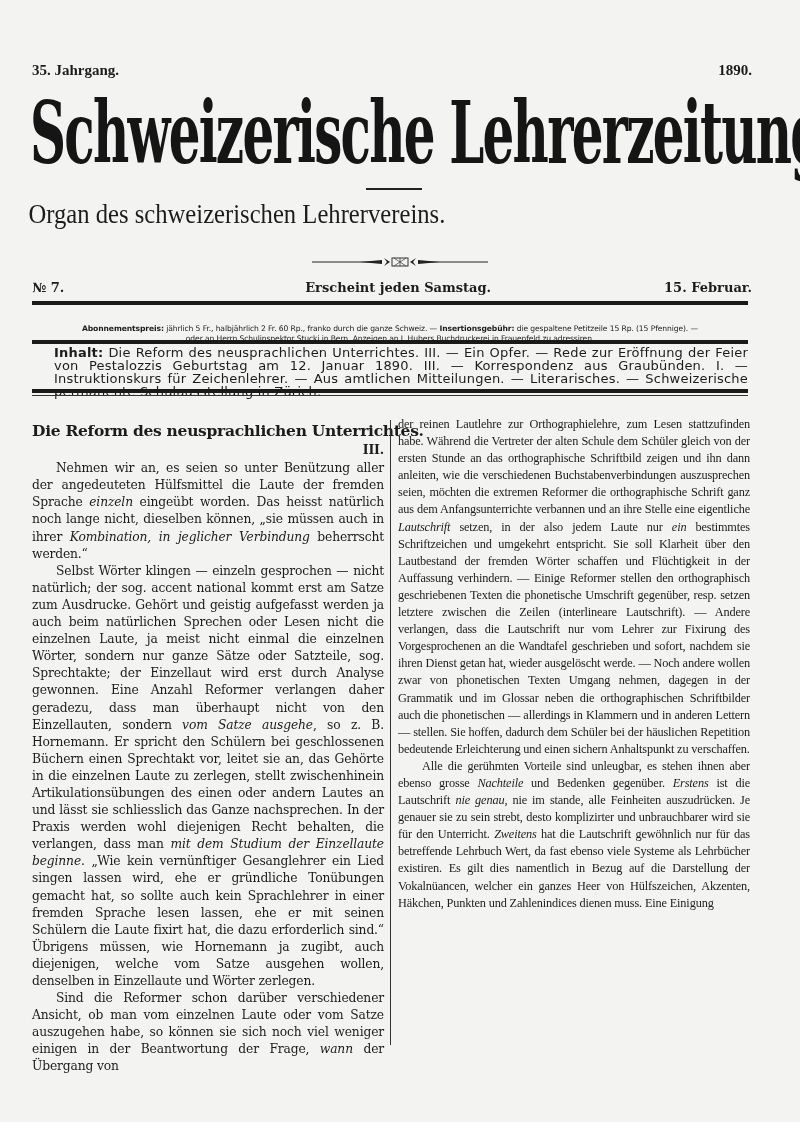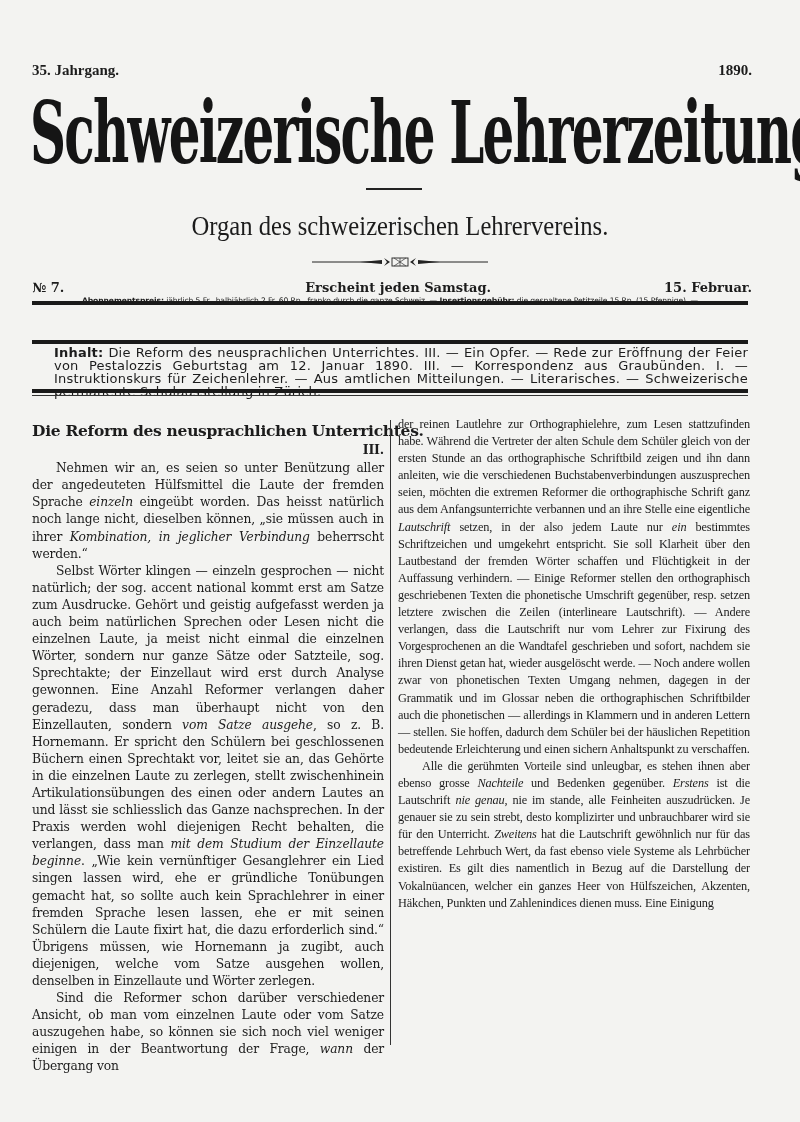--- a/index.html
+++ b/index.html
@@ -24,39 +24,39 @@
       letter-spacing: -3px;
       transform: scale(0.58, 1);
       transform-origin: left top;
       white-space: nowrap;
       color: #151515;
     }
     .short-rule {
       position: absolute; left: 366px; top: 188px; width: 56px; height: 2px; background: #222;
     }
     .subtitle {
-      position: absolute; left: 0; right: 0; top: 198px; text-align: center; margin-top: 12px;
+      position: absolute; left: 0; right: 0; top: 198px; text-align: left;
     }
     .subtitle span {
       display: inline-block;
       font-family: "Liberation Serif", serif; font-size: 28px; letter-spacing: 0px;
       transform: scale(0.88, 1); transform-origin: center top;
     }
     .ornament {
       position: absolute; left: 310px; top: 256px; width: 180px; height: 12px;
     }
     .issue-line {
       position: absolute; left: 32px; right: 48px; top: 280px;
       display: flex; justify-content: space-between; align-items: baseline;
       font-family: "DejaVu Serif", serif; font-weight: bold; font-size: 13px;
     }
     .rule-thick { position: absolute; left: 32px; width: 716px; height: 4px; background: #1a1a1a; }
     .rule-thin { position: absolute; left: 32px; width: 716px; height: 1px; background: #333; }
     .abo {
-      position: absolute; left: 32px; width: 716px; top: 296px;
+      position: absolute; left: 32px; width: 716px; top: 324px;
       font-family: "DejaVu Sans", sans-serif; font-size: 7.6px; line-height: 10px;
       text-align: center; letter-spacing: -0.1px;
     }
     .abo b { font-weight: bold; }
     .inhalt {
       position: absolute; left: 32px; width: 716px; top: 346px;
       font-family: "DejaVu Sans", sans-serif; font-size: 13px; line-height: 13px;
       text-align: justify; letter-spacing: 0.2px;
     }
     .inhalt .ind { padding-left: 22px; }
@@ -113,20 +113,21 @@
   <span style="margin-left:68px;">Erscheint jeden Samstag.</span>
   <span>15. Februar.</span>
 </div>
 
 <div class="rule-thick" style="top:301px;"></div>
 
 <div class="abo">
   <div>
     <b>Abonnementspreis:</b><span> jährlich 5 Fr., halbjährlich 2 Fr. 60 Rp., franko durch die ganze Schweiz. — </span><b>Insertionsgebühr:</b><span> die gespaltene Petitzeile 15 Rp. (15 Pfennige). —</span>
   </div>
+  <div>oder an Herrn Schulinspektor Stucki in Bern, Anzeigen an J. Hubers Buchdruckerei in Frauenfeld zu adressiren.</div>
 </div>
 
 <div class="rule-thick" style="top:340px;"></div>
 
 <div class="inhalt">
   <div class="ind"><b>Inhalt:</b><span> Die Reform des neusprachlichen Unterrichtes. III. — Ein Opfer. — Rede zur Eröffnung der Feier von Pestalozzis Geburtstag am 12. Januar 1890. III. — Korrespondenz aus Graubünden. I. — Instruktionskurs für Zeichenlehrer. — Aus amtlichen Mitteilungen. — Literarisches. — Schweizerische permanente Schulausstellung in Zürich. —</span></div>
 </div>
 
 <div class="rule-thick" style="top:389px;"></div>
 <div class="rule-thin" style="top:395px;"></div>

